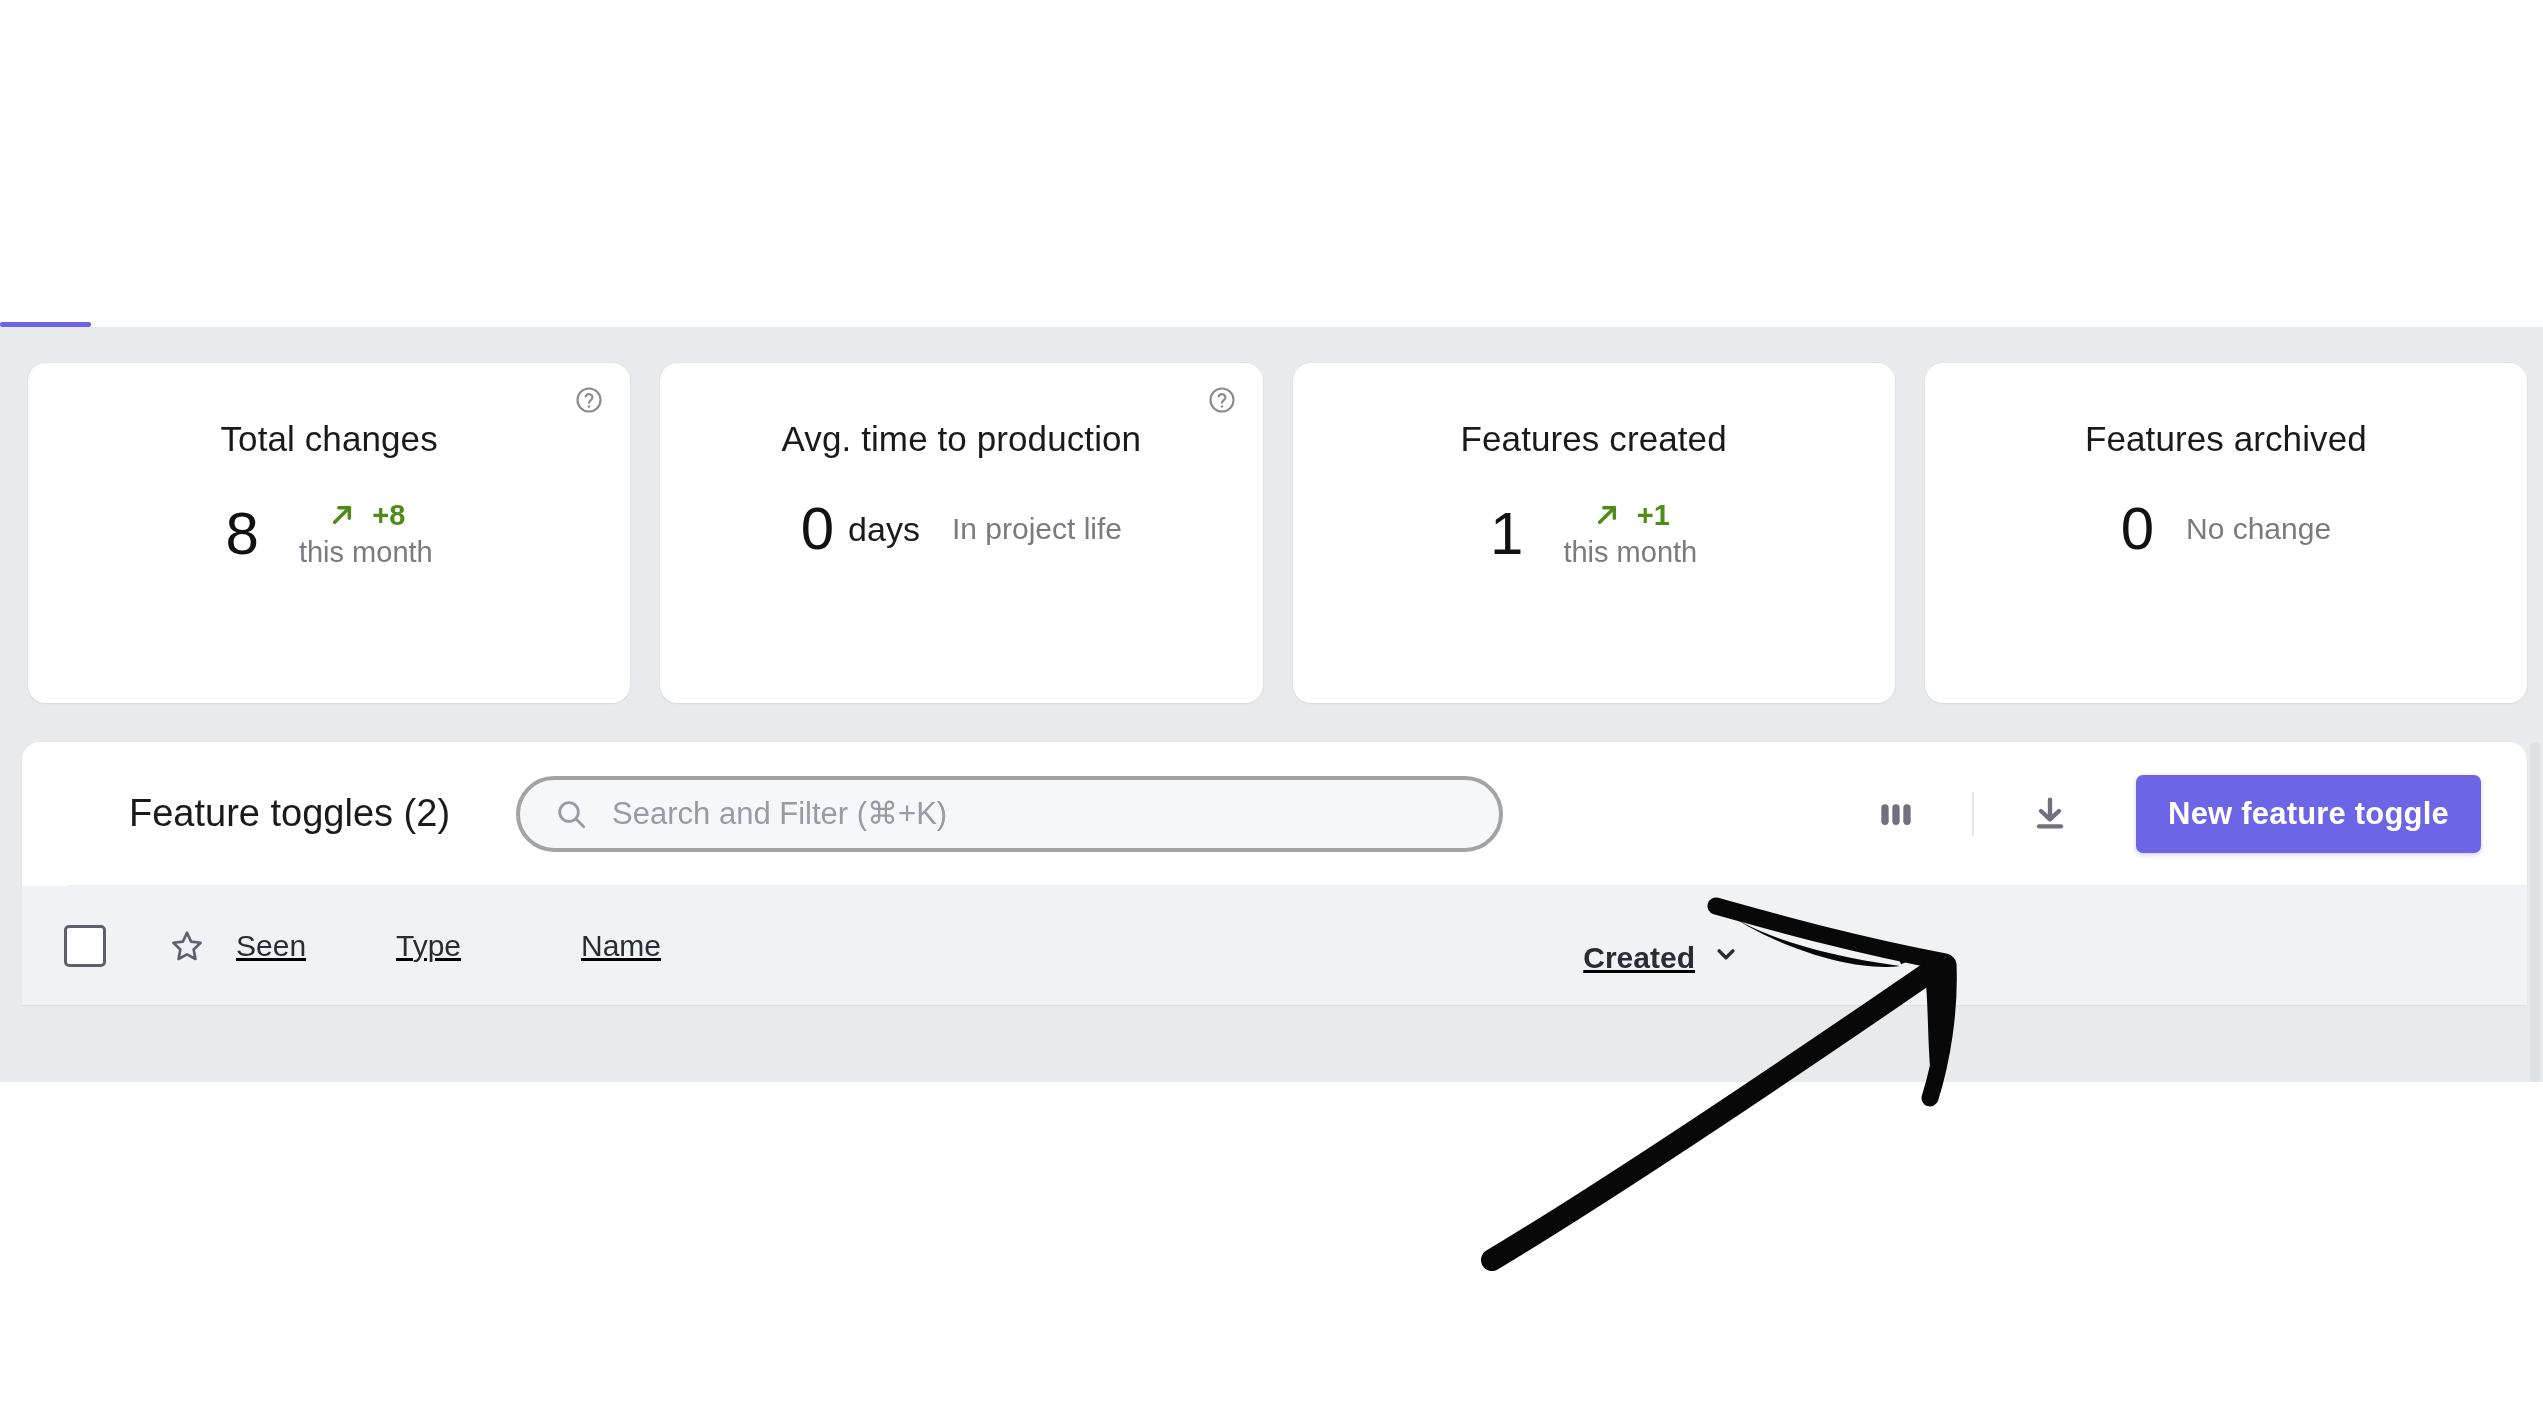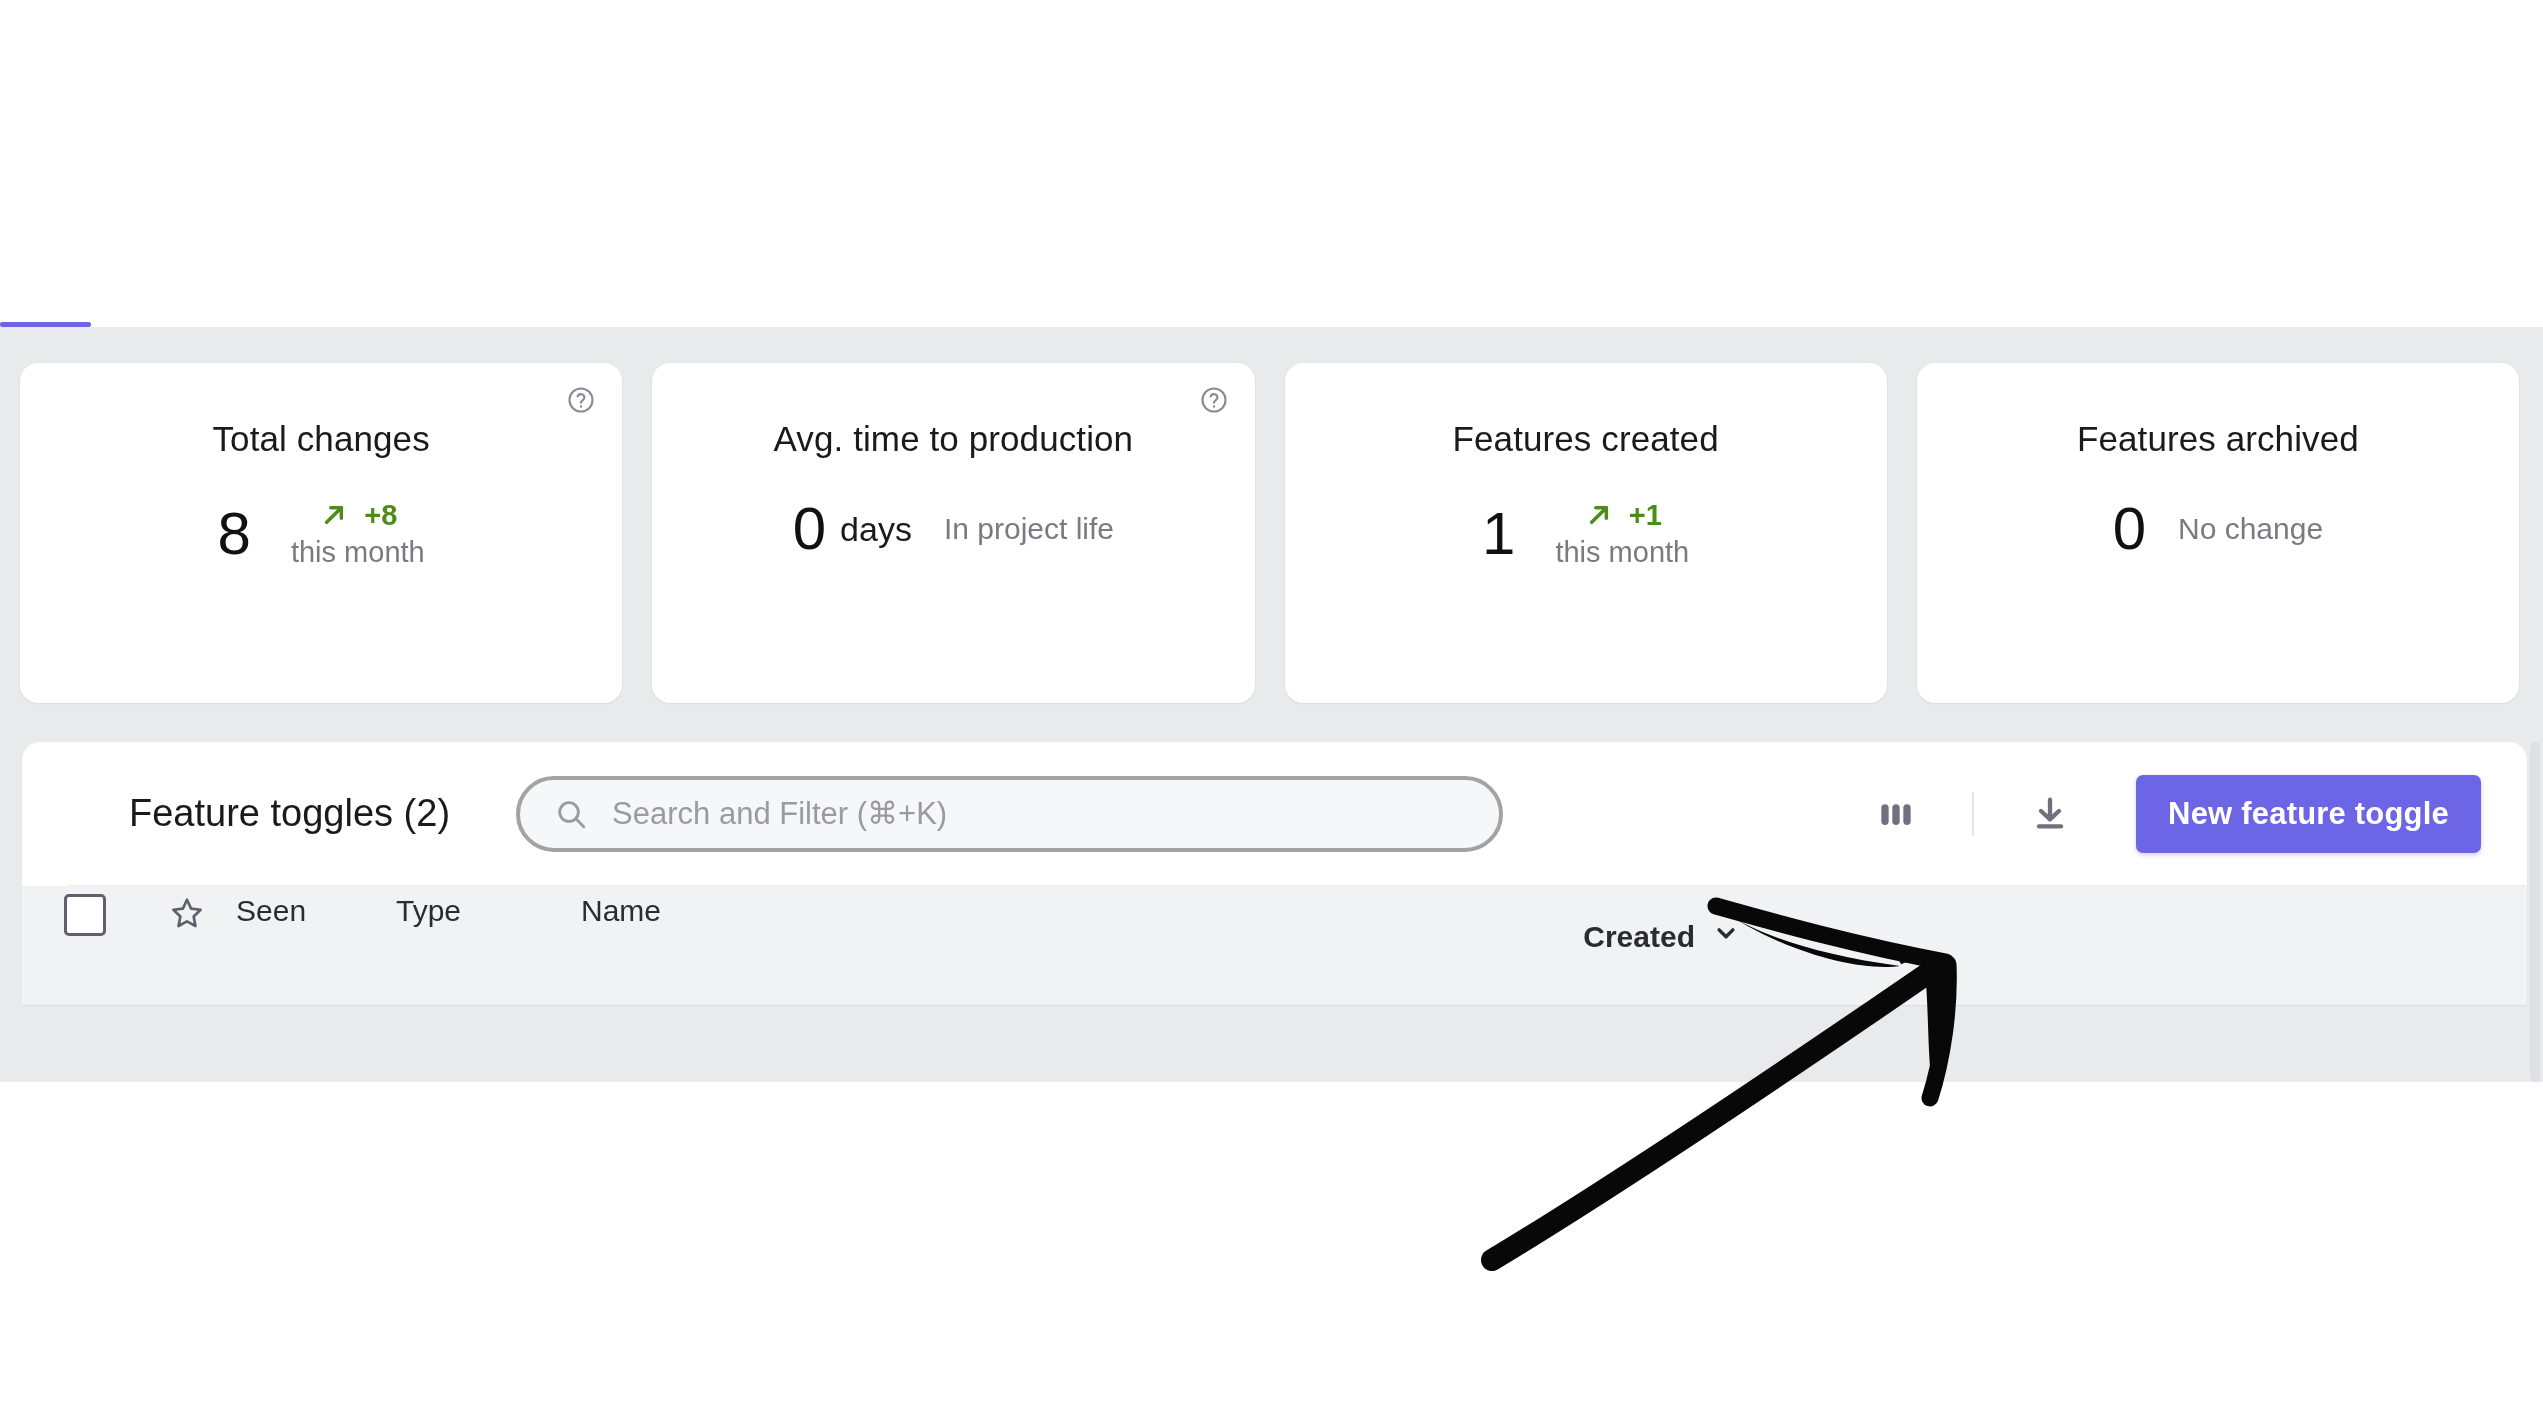--- a/index.html
+++ b/index.html
@@ -46,21 +46,21 @@
     left: 0;
     top: 327px;
     width: 2543px;
     height: 755px;
     background: #e9eaec;
   }
 
   
   #stats-row {
     position: absolute;
-    left: 20px;
+    left: 28px;
     top: 363px;
     width: 2499px;
     height: 340px;
     display: flex;
     gap: 30px;
   }
   .stat-card {
     position: relative;
     flex: 1 1 0;
     background: #ffffff;
@@ -220,22 +220,23 @@
     cursor: pointer;
     box-shadow: 0 2px 5px rgba(108,101,229,0.3);
     white-space: nowrap;
   }
 
   
   #table-header {
     height: 119px;
     background: #f1f2f4;
     display: flex;
-    align-items: flex-start;
-    padding: 8px 46px 0 0;
+    align-items: center;
+    padding: 0 46px 0 0;
+    text-decoration: underline;
   }
   .th {
     font-size: 30px;
     color: #2b2b33;
     white-space: nowrap;
   }
   #th-check-cell { width: 126px; display: flex; justify-content: center; }
   #header-checkbox {
     width: 42px; height: 42px;
     border: 3px solid #60606c;

